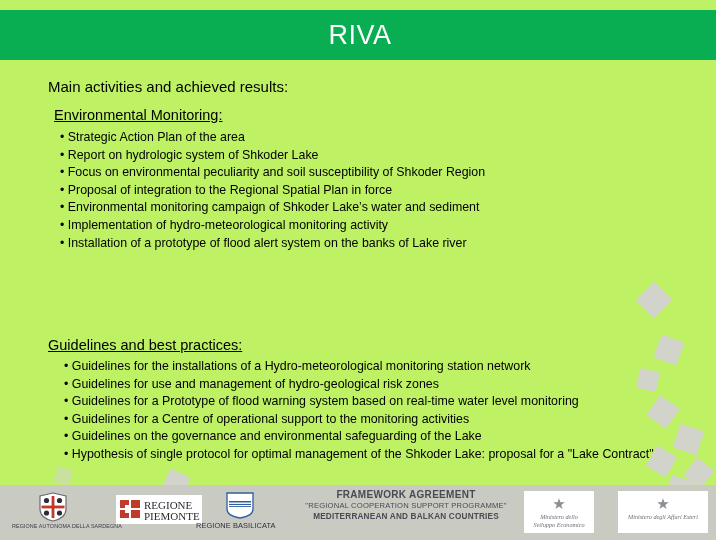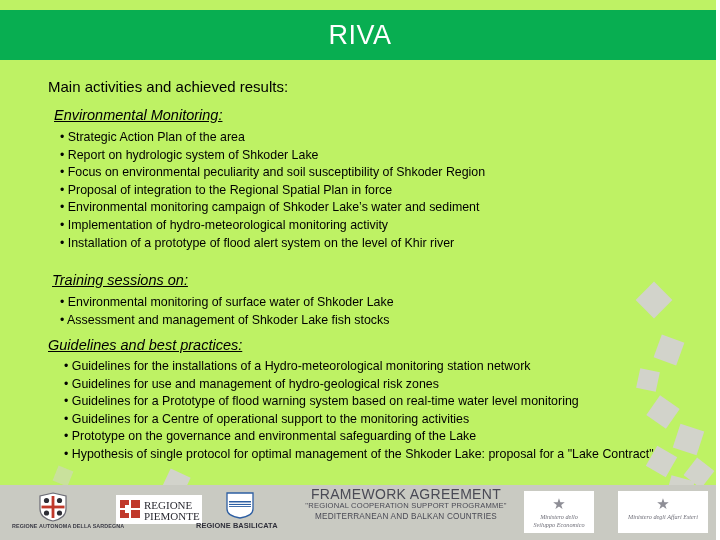--- a/index.html
+++ b/index.html
@@ -59,21 +59,20 @@
   .heading-main {
     position: absolute;
     left: 48px;
     top: 18px;
     font-size: 15px;
     color: #000;
     white-space: nowrap;
   }
   .sec-head {
     font-size: 14.5px;
-    font-style: italic;
     color: #000;
     text-decoration: underline;
     white-space: nowrap;
   }
   .bullet-line {
     font-size: 12.4px;
     color: #000;
     white-space: nowrap;
   }
   .bullet-line.wrap { white-space: normal; }
@@ -105,21 +104,21 @@
     height: 55px;
     background: #C9CAC2;
   }
   .logo-box {
     position: absolute;
     background: #ffffff;
   }
   .logo-cap {
     position: absolute;
     font-size: 5.4px;
-    font-weight: bold;
+    font-weight: normal;
     color: #3a3a45;
     letter-spacing: 0.1px;
     white-space: nowrap;
   }
   
   #logo-sardegna { left: 36px; top: 492px; width: 34px; height: 30px; }
   #sardegna-cap { left: 12px; top: 523px; }
   
   #logo-piemonte { left: 116px; top: 495px; width: 86px; height: 29px; }
   
@@ -127,23 +126,23 @@
   #basilicata-cap { left: 196px; top: 521px; font-size: 7.4px; color: #2f2f3a;}
   
   #framework {
     position: absolute;
     left: 286px;
     top: 489px;
     width: 240px;
     text-align: center;
     color: #4a4a55;
   }
-  #framework .fw1 { font-size: 14px; font-weight: normal; letter-spacing:0.3px; line-height: 11px;}
+  #framework .fw1 { font-size: 10px; font-weight: bold; letter-spacing:0.3px; line-height: 11px;}
   #framework .fw2 { font-size: 7.6px; letter-spacing:0.2px; line-height: 11px;}
-  #framework .fw3 { font-size: 8.2px; font-weight: normal; letter-spacing:0.2px; line-height: 11px;}
+  #framework .fw3 { font-size: 8.2px; font-weight: bold; letter-spacing:0.2px; line-height: 11px;}
   
   #logo-min1 { left: 524px; top: 491px; width: 70px; height: 42px; }
   #logo-min2 { left: 618px; top: 491px; width: 90px; height: 42px; }
   .min-emblem {
     position: absolute;
     left: 50%;
     transform: translateX(-50%);
     top: 4px;
     width: 15px;
     height: 17px;
@@ -190,40 +189,33 @@
 
     <div class="blk" id="sec-env">
       <div class="sec-head">Environmental Monitoring:</div>
       <div class="bullets">
         <div class="bullet-line">• Strategic Action Plan of the area</div>
         <div class="bullet-line">• Report on hydrologic system of Shkoder Lake</div>
         <div class="bullet-line">• Focus on environmental peculiarity and soil susceptibility of Shkoder Region</div>
         <div class="bullet-line">• Proposal of integration to the Regional Spatial Plan in force</div>
         <div class="bullet-line">• Environmental monitoring campaign of Shkoder Lake’s water and sediment</div>
         <div class="bullet-line">• Implementation of hydro-meteorological monitoring activity</div>
-        <div class="bullet-line">• Installation of a prototype of flood alert system on the level of Khir river</div>
+        <div class="bullet-line">• Installation of a prototype of flood alert system on the banks of Lake river</div>
       </div>
     </div>
 
-    <div class="blk" id="sec-train">
-      <div class="sec-head">Training sessions on:</div>
-      <div class="bullets">
-        <div class="bullet-line">• Environmental monitoring of surface water of Shkoder Lake</div>
-        <div class="bullet-line">• Assessment and management of Shkoder Lake fish stocks</div>
-      </div>
-    </div>
 
     <div class="blk" id="sec-guide">
       <div class="sec-head">Guidelines and best practices:</div>
       <div class="bullets">
         <div class="bullet-line">• Guidelines for the installations of a Hydro-meteorological monitoring station network</div>
         <div class="bullet-line">• Guidelines for use and management of hydro-geological risk zones</div>
         <div class="bullet-line">• Guidelines for a Prototype of flood warning system based on real-time water level monitoring</div>
         <div class="bullet-line">• Guidelines for a Centre of operational support to the monitoring activities</div>
-        <div class="bullet-line">• Prototype on the governance and environmental safeguarding of the Lake</div>
+        <div class="bullet-line">• Guidelines on the governance and environmental safeguarding of the Lake</div>
         <div class="bullet-line wrap last">• Hypothesis of single protocol for optimal management of the Shkoder Lake: proposal for a "Lake Contract"</div>
       </div>
     </div>
 
   </div>
 
   <div id="footer"></div>
 
   <div class="logo-box" id="logo-sardegna" style="background:transparent;">
     <svg viewBox="0 0 34 30" width="34" height="30">

